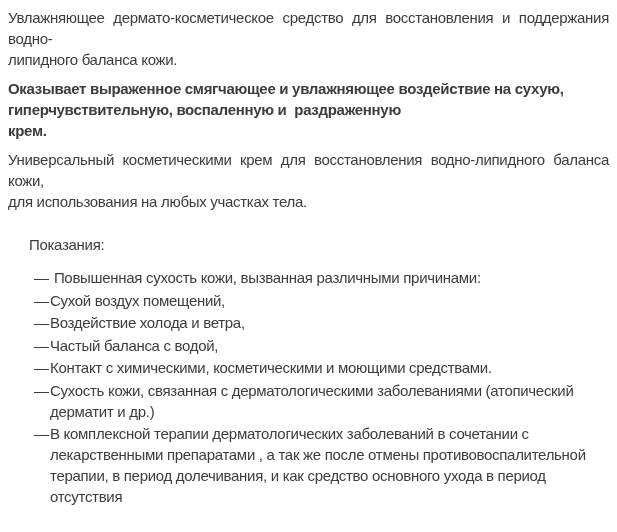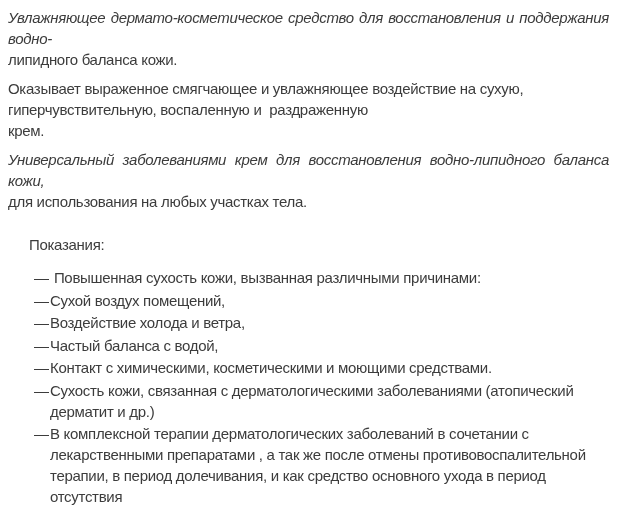--- a/index.html
+++ b/index.html
@@ -11,28 +11,27 @@
     min-height: 532px;
     box-sizing: border-box;
     padding: 7px 8px 4px 8px;
     font-family: "Liberation Sans", "DejaVu Sans", sans-serif;
     font-size: 15px;
     line-height: 21px;
     letter-spacing: -0.3px;
     color: #3c3c3c;
   }
   .para { margin: 0 0 8px 0; }
-  .para.no-gap { margin-bottom: 0; }
+  .para.no-gap { margin-bottom: 0; font-weight: bold; }
   .para.big-gap { margin-bottom: 22px; }
 
   .line { white-space: pre-wrap; }
   .line.stretch {
     text-align: justify;
     text-align-last: justify;
-    font-style: italic;
   }
 
   .heading {
     padding-left: 4px;
     margin: 0 0 12px 17px;
   }
 
   ul.indications {
     list-style: none;
     margin: 0;
@@ -63,21 +62,21 @@
 <div class="para no-gap">
     <div class="line">Оказывает выраженное смягчающее и увлажняющее воздействие на сухую,</div>
     <div class="line">гиперчувствительную, воспаленную и  раздраженную</div>
     <div class="line">крем.</div>
   </div>
 
 <div class="para">
   </div>
 
 <div class="para big-gap">
-    <div class="line stretch">Универсальный заболеваниями крем для восстановления водно-липидного баланса кожи,</div>
+    <div class="line stretch">Универсальный косметическими крем для восстановления водно-липидного баланса кожи,</div>
     <div class="line">для использования на любых участках тела.</div>
   </div>
 
 <div class="heading">Показания:</div>
 
 <ul class="indications">
   <li>
     <span class="marker">—</span>
     <div class="li-text">
         <div class="line"> Повышенная сухость кожи, вызванная различными причинами:</div>

